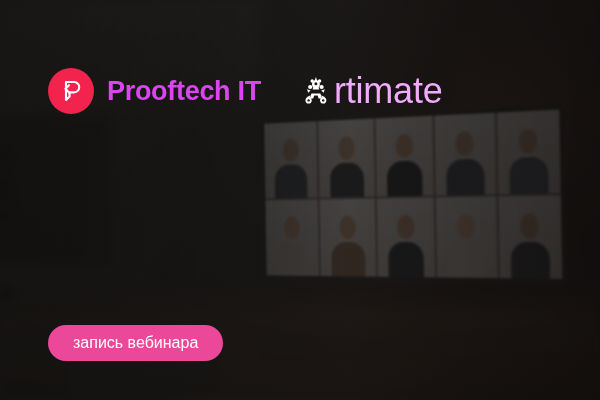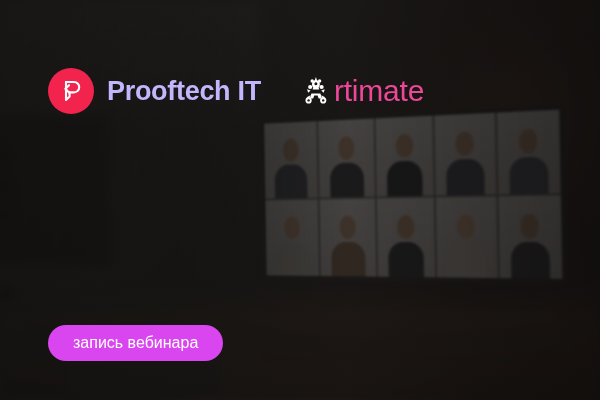--- a/index.html
+++ b/index.html
@@ -157,36 +157,36 @@
     width: 46px; height: 46px;
     border-radius: 50%;
     background: #f2244e;
     display: flex;
     align-items: center;
     justify-content: center;
     flex: none;
   }
   .logo-mark svg { display: block; }
   .brand-primary-name {
-    color: #c4b5fd;
+    color: #d946ef;
     font-size: 27px;
     font-weight: bold;
     letter-spacing: -0.3px;
     white-space: nowrap;
   }
   .brand-secondary {
     margin-left: 38px;
     display: flex;
     align-items: center;
     gap: 1px;
   }
   .ornate-a { flex: none; display: block; }
   .brand-secondary-name {
-    color: #ec4899;
-    font-size: 30px;
+    color: #f0abfc;
+    font-size: 36px;
     font-weight: normal;
     letter-spacing: -0.2px;
     white-space: nowrap;
   }
 
   .headline {
     position: absolute;
     left: 48px; top: 148px;
     width: 510px;
     margin: 0;
@@ -201,21 +201,21 @@
   .cta {
     position: absolute;
     left: 48px; top: 325px;
     display: inline-flex;
     align-items: center;
     justify-content: center;
     height: 36px;
     padding: 0 25px;
     border: none;
     border-radius: 18px;
-    background: #d946ef;
+    background: #ec4899;
     color: #ffffff;
     font-family: inherit;
     font-size: 16px;
     line-height: 1;
     cursor: pointer;
     white-space: nowrap;
   }
 </style>
 </head>
 <body>

